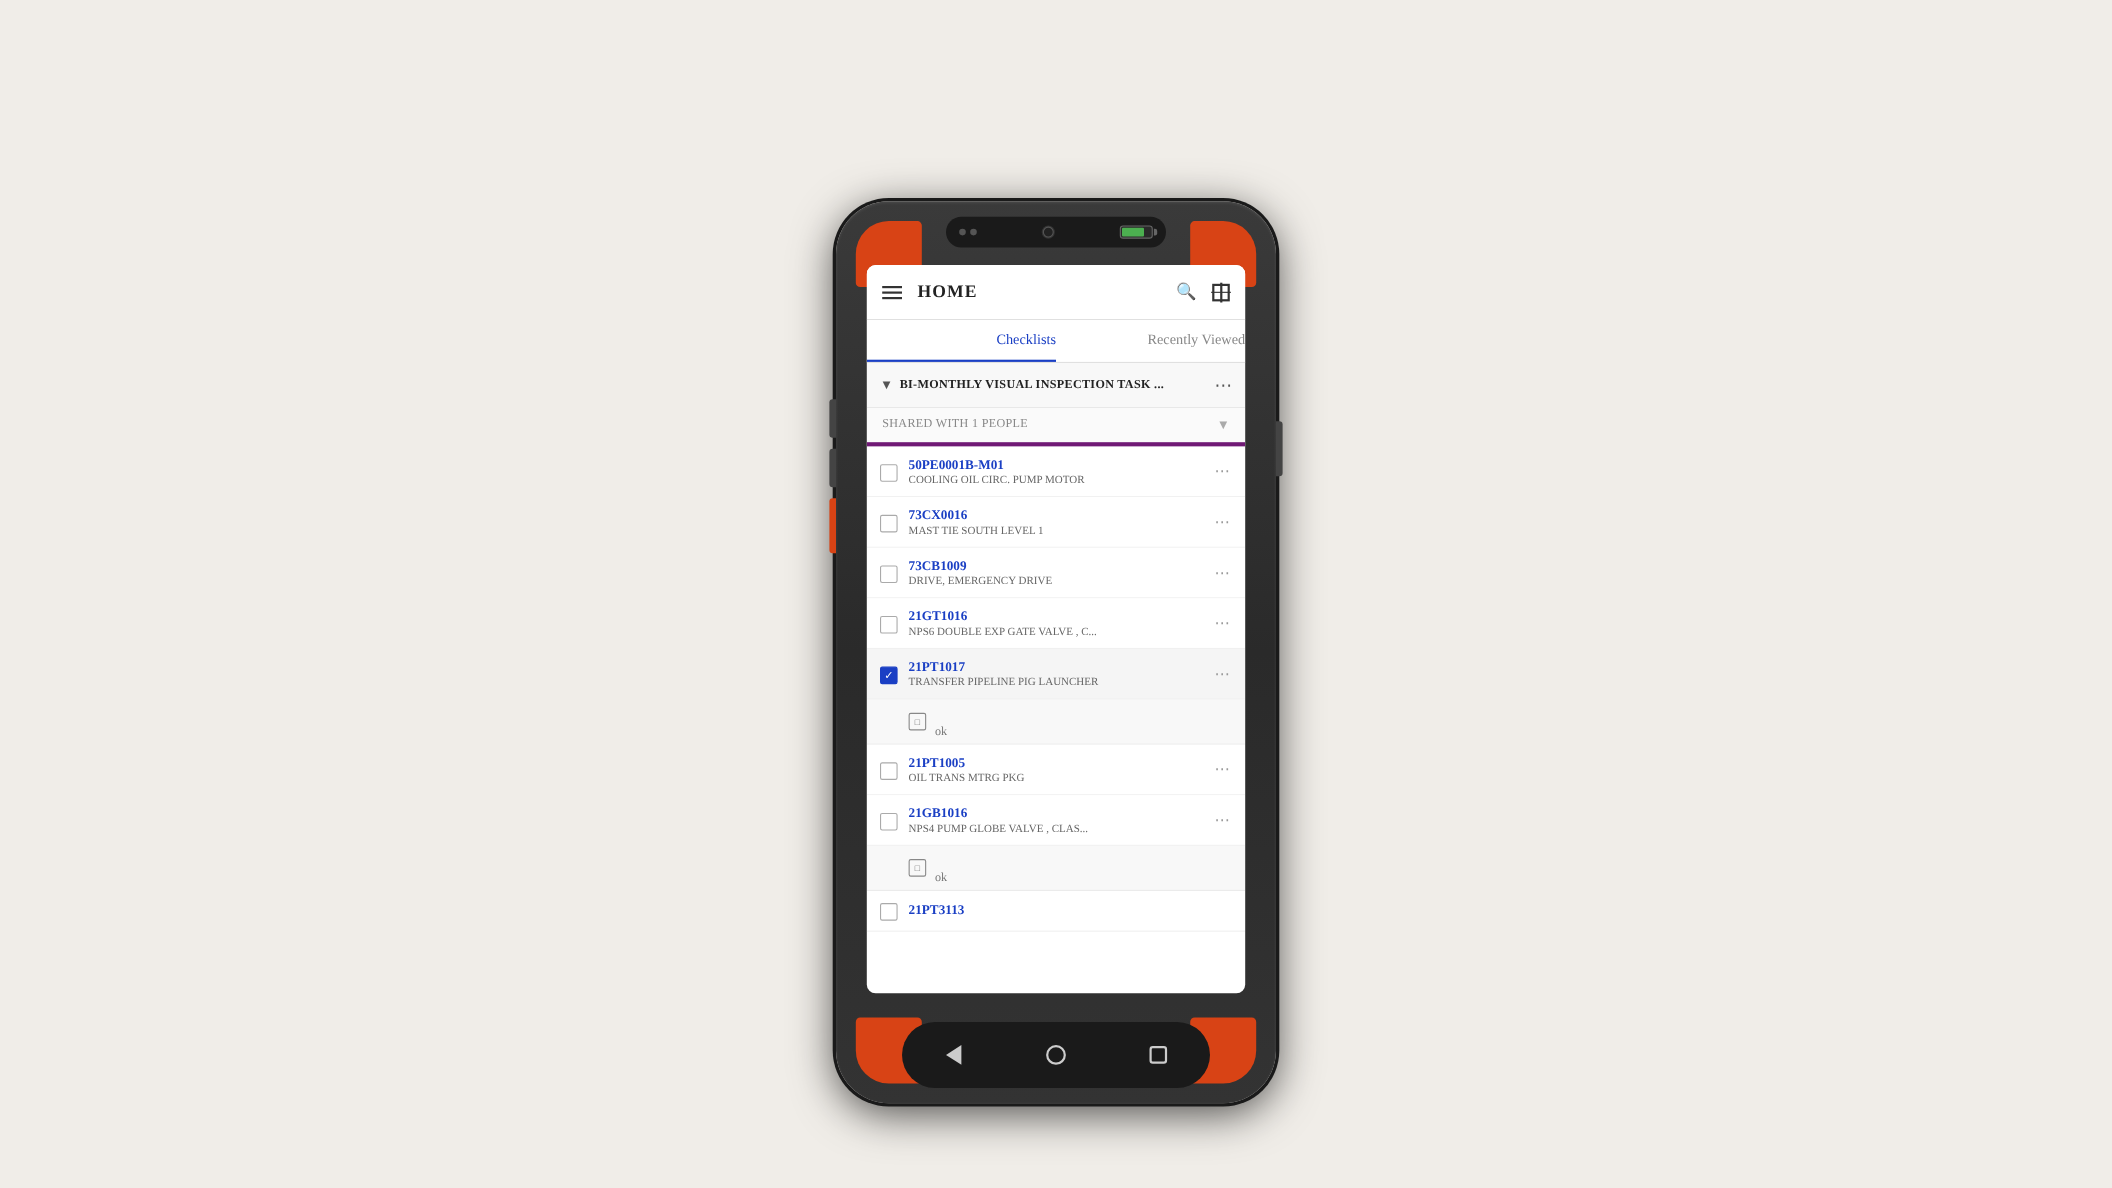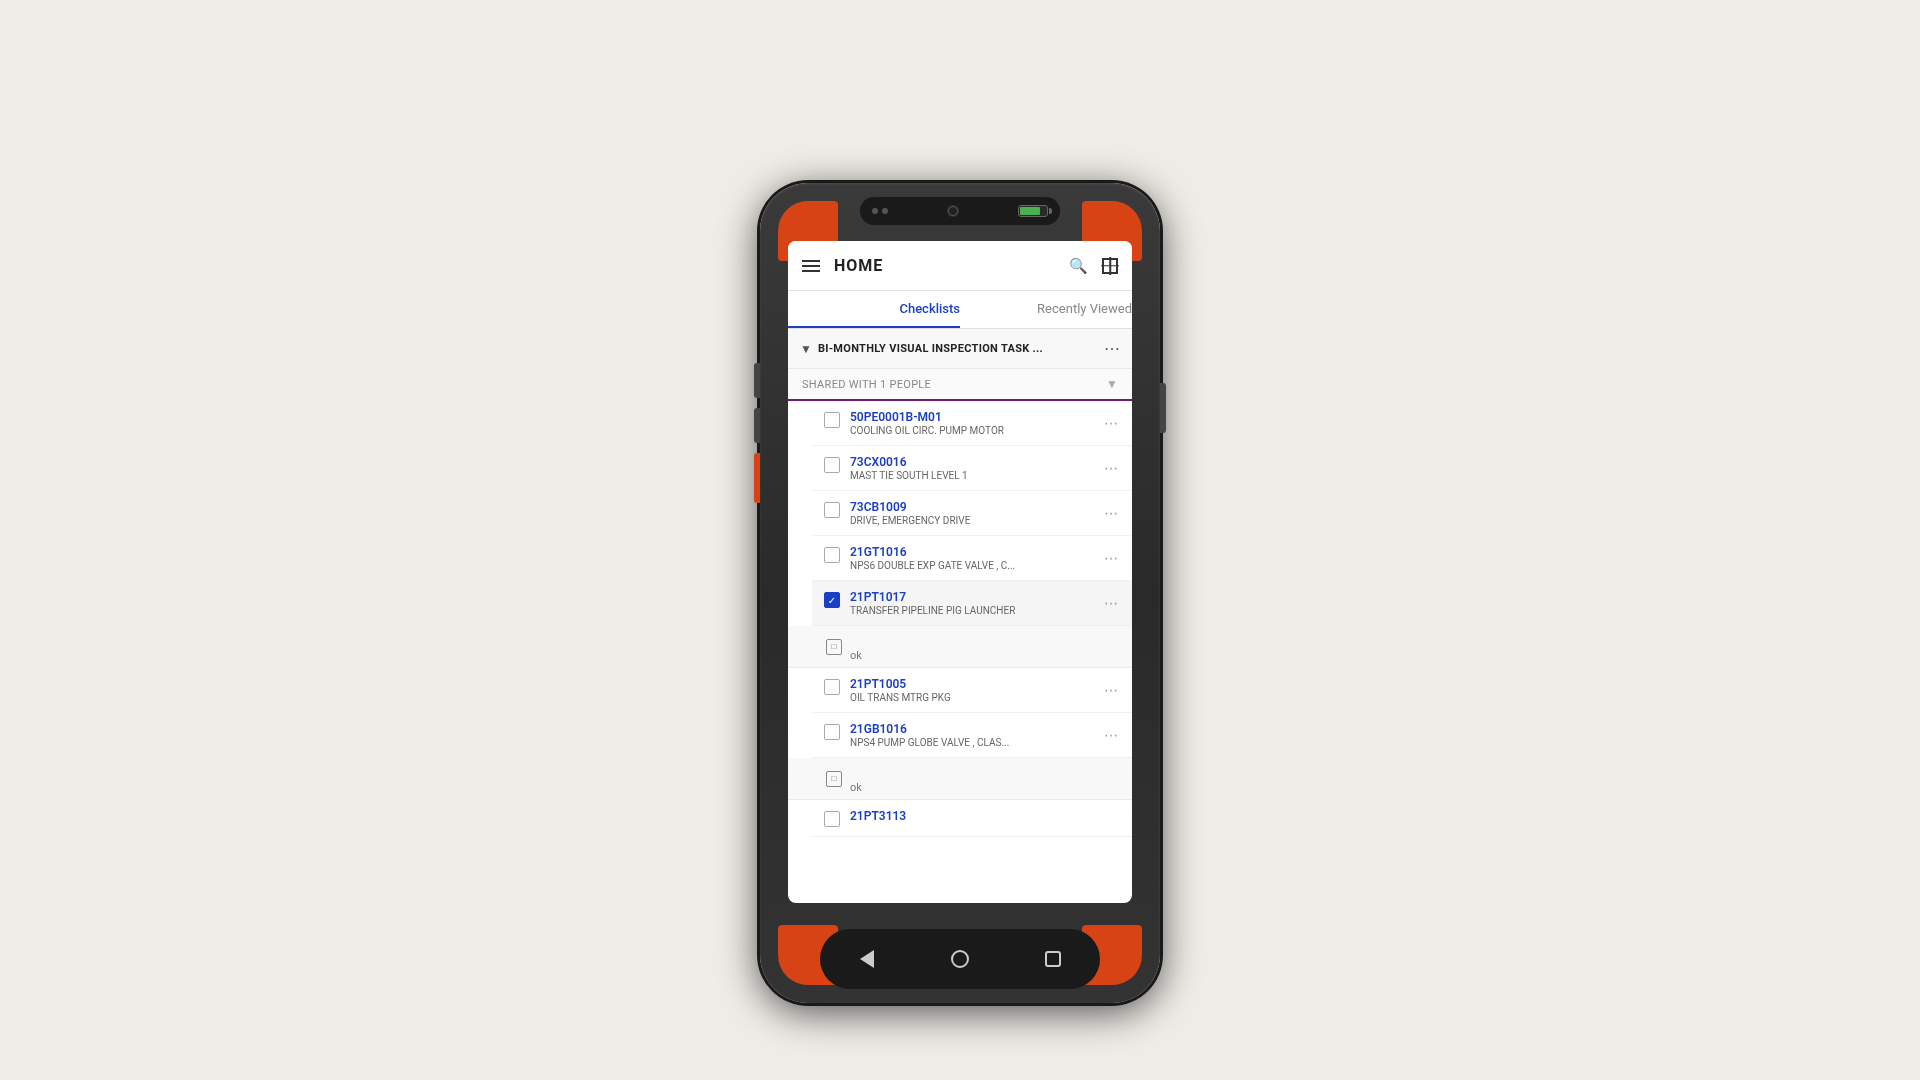--- a/index.html
+++ b/index.html
@@ -12,20 +12,21 @@
       width: 1920px;
       height: 1080px;
       font-family: 'Roboto', Arial, sans-serif;
       overflow: hidden;
     }
 
     .device-wrapper {
       position: relative;
       width: 400px;
       height: 714px;
+      font-family: Liberation Serif, serif;
     }
 
     
     .device-shell {
       position: absolute;
       top: 0; left: 0;
       width: 400px;
       height: 820px;
       background: linear-gradient(180deg, #3a3a3a 0%, #2a2a2a 50%, #333 100%);
       border-radius: 48px;
@@ -215,45 +216,44 @@
 
     .section-more {
       color: #555;
       font-size: 16px;
       cursor: pointer;
     }
 
     
     .shared-bar {
       display: flex;
-      align-items: flex-end;
+      align-items: flex-start;
       padding: 8px 14px;
-      border-bottom: 2px solid #701a75;
+      border-bottom: 4px solid #701a75;
       background: #fafafa;
     }
     .shared-text {
       font-size: 11px;
       color: #888;
       flex: 1;
       text-transform: uppercase;
       letter-spacing: 0.3px;
     }
     .shared-chevron {
       color: #aaa;
       font-size: 12px;
     }
 
     
     .checklist-item {
       display: flex;
-      align-items: flex-start;
+      align-items: center;
       padding: 9px 12px;
       border-bottom: 1px solid #f0f0f0;
       background: #fff;
-      margin-left: 24px;
     }
     .checklist-item.checked {
       background: #f5f5f5;
     }
 
     .checkbox {
       width: 16px;
       height: 16px;
       border: 1.5px solid #aaa;
       border-radius: 2px;

